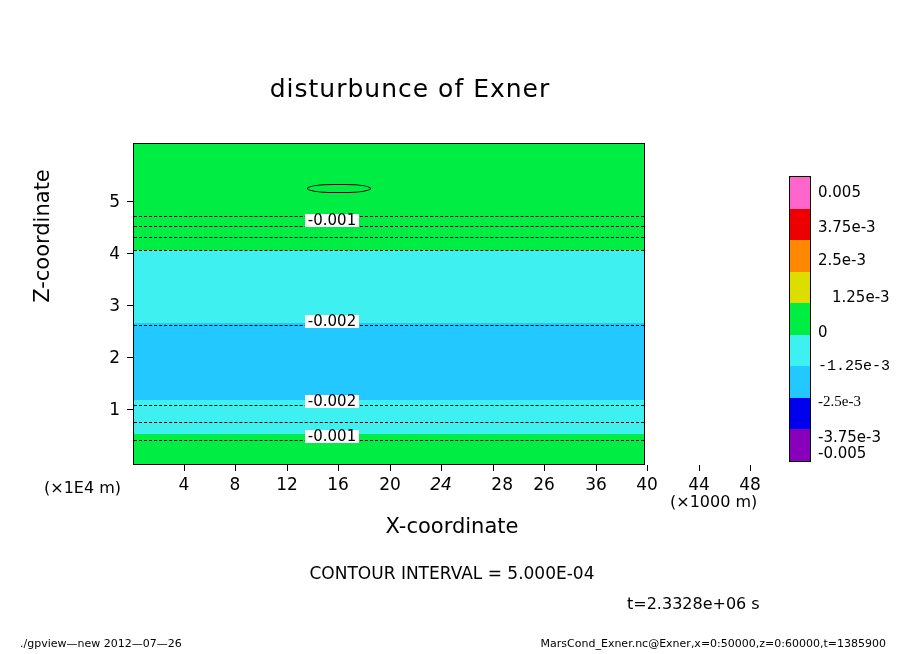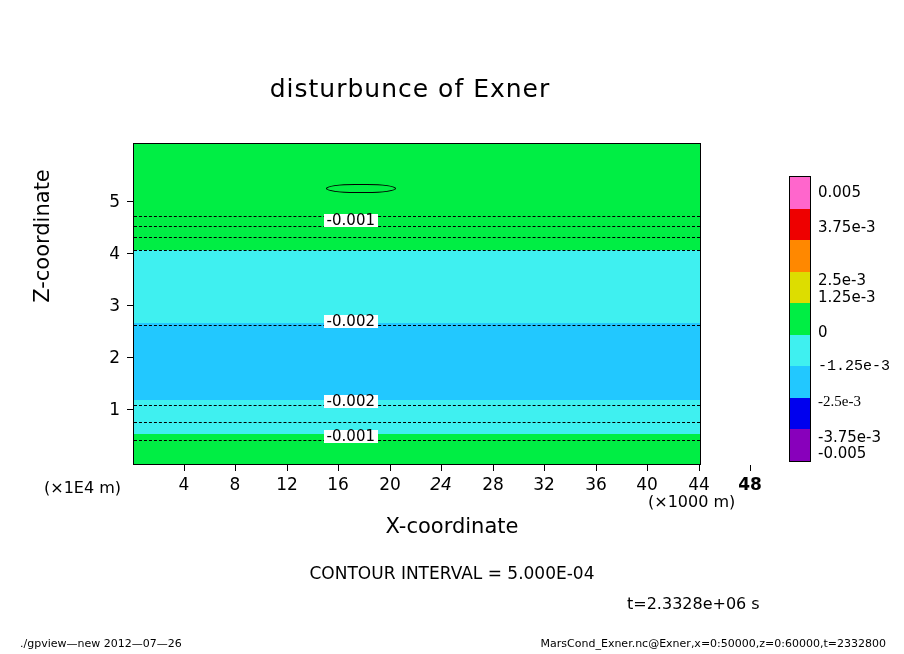--- a/index.html
+++ b/index.html
@@ -22,21 +22,21 @@
     width: 820px;
     text-align: center;
     font-size: 25px;
     letter-spacing: 1px;
   }
   
   #plot-frame {
     position: absolute;
     left: 133px;
     top: 143px;
-    width: 568px;
+    width: 512px;
     height: 322px;
     border: 1.5px solid #000;
     box-sizing: border-box;
     overflow: hidden;
   }
   .band {
     position: absolute;
     left: 0;
     width: 100%;
   }
@@ -109,21 +109,21 @@
     transform: rotate(-90deg);
   }
   .unit-left {
     position: absolute;
     left: 44px;
     top: 478px;
     font-size: 16px;
   }
   .unit-right {
     position: absolute;
-    left: 648px;
+    left: 670px;
     top: 492px;
     font-size: 16px;
   }
   
   #colorbar {
     position: absolute;
     left: 789px;
     top: 176px;
     width: 22px;
     height: 286px;
@@ -214,26 +214,26 @@
   <div class="xtick" style="left:647px;top:465px;"></div>
   <div class="xtick" style="left:699px;top:465px;"></div>
   <div class="xtick" style="left:750px;top:465px;"></div>
 
   <div class="xticklabel" style="left:184px;top:474px;">4</div>
   <div class="xticklabel" style="left:235px;top:474px;">8</div>
   <div class="xticklabel" style="left:287px;top:474px;">12</div>
   <div class="xticklabel" style="left:338px;top:474px;">16</div>
   <div class="xticklabel" style="left:390px;top:474px;">20</div>
   <div class="xticklabel" style="left:441px;top:474px;font-style:italic;">24</div>
-  <div class="xticklabel" style="left:493px;top:474px;">28</div>
-  <div class="xticklabel" style="left:544px;top:474px;">32</div>
+  <div class="xticklabel" style="left:493px;top:474px;text-align:right;">28</div>
+  <div class="xticklabel" style="left:544px;top:474px;">26</div>
   <div class="xticklabel" style="left:596px;top:474px;">36</div>
   <div class="xticklabel" style="left:647px;top:474px;">40</div>
   <div class="xticklabel" style="left:699px;top:474px;">44</div>
-  <div class="xticklabel" style="left:750px;top:474px;font-weight:bold;">48</div>
+  <div class="xticklabel" style="left:750px;top:474px;">48</div>
 </div>
 
 <div>
   <div class="ytick" style="left:127px;top:409px;"></div>
   <div class="ytick" style="left:127px;top:357px;"></div>
   <div class="ytick" style="left:127px;top:305px;"></div>
   <div class="ytick" style="left:127px;top:253px;"></div>
   <div class="ytick" style="left:127px;top:201px;"></div>
 
   <div class="yticklabel" style="left:90px;top:399px;">1</div>
@@ -256,25 +256,25 @@
   <div class="cbcell" style="top:44.44%;height:11.11%;background:#00ee44;"></div>
   <div class="cbcell" style="top:55.55%;height:11.11%;background:#3ff0f0;"></div>
   <div class="cbcell" style="top:66.66%;height:11.11%;background:#22c8ff;"></div>
   <div class="cbcell" style="top:77.77%;height:11.11%;background:#0000ee;"></div>
   <div class="cbcell" style="top:88.88%;height:11.12%;background:#8800bb;"></div>
 </div>
 
 <div>
   <div class="cbtick-label" style="top:183px;">0.005</div>
   <div class="cbtick-label" style="top:218px;">3.75e-3</div>
-  <div class="cbtick-label" style="top:271px;">2.5e-3</div>
-  <div class="cbtick-label" style="top:288px;">1.25e-3</div>
+  <div class="cbtick-label" style="top:251px;">2.5e-3</div>
+  <div class="cbtick-label" style="top:288px;margin-left:14px;">1.25e-3</div>
   <div class="cbtick-label" style="top:323px;">0</div>
   <div class="cbtick-label" style="top:358px;font-family:Liberation Mono, monospace;">-1.25e-3</div>
   <div class="cbtick-label" style="top:393px;font-family:Liberation Serif, serif;">-2.5e-3</div>
   <div class="cbtick-label" style="top:428px;">-3.75e-3</div>
   <div class="cbtick-label" style="top:444px;">-0.005</div>
 </div>
 
 <div class="contour-interval">CONTOUR INTERVAL = 5.000E-04</div>
 <div class="time-stamp">t=2.3328e+06 s</div>
 <div class="foot-left">./gpview—new  2012—07—26</div>
-<div class="foot-right">MarsCond_Exner.nc@Exner,x=0:50000,z=0:60000,t=2332800</div>
+<div class="foot-right">MarsCond_Exner.nc@Exner,x=0:50000,z=0:60000,t=1385900</div>
 
 </body></html>

